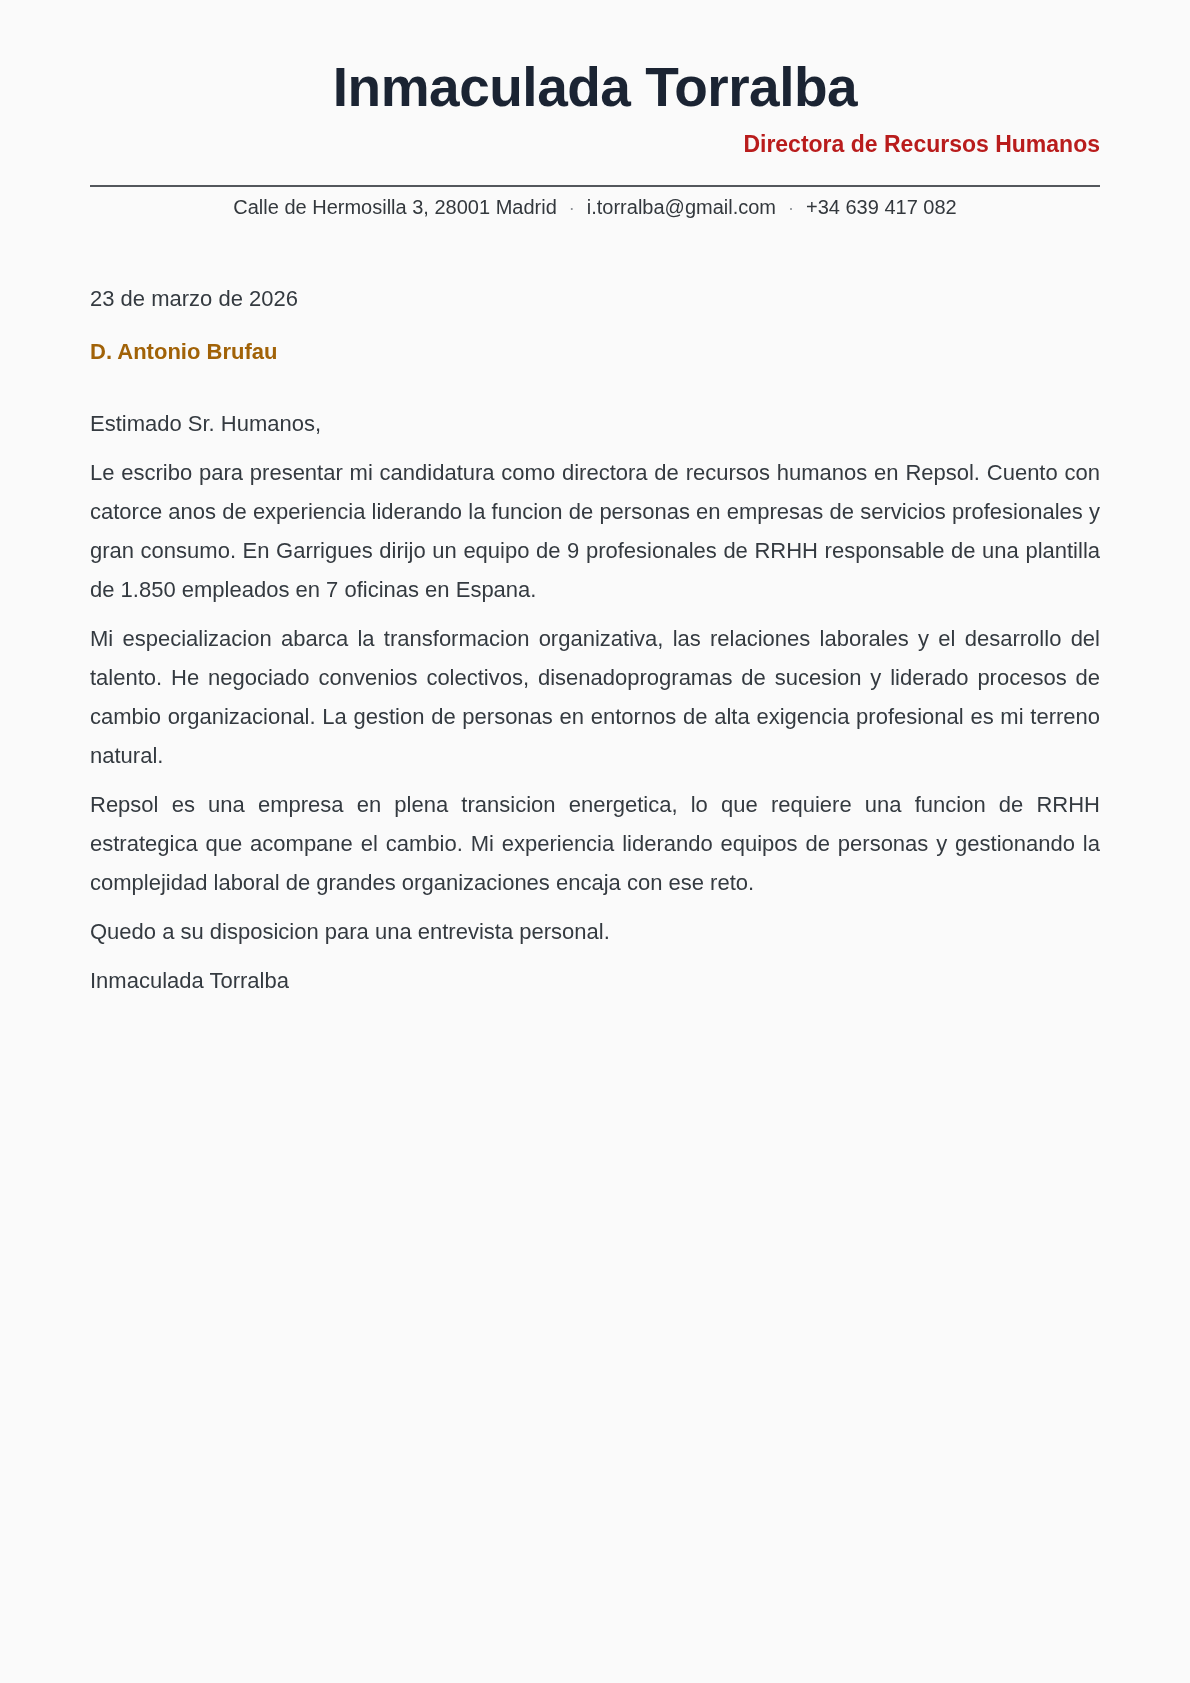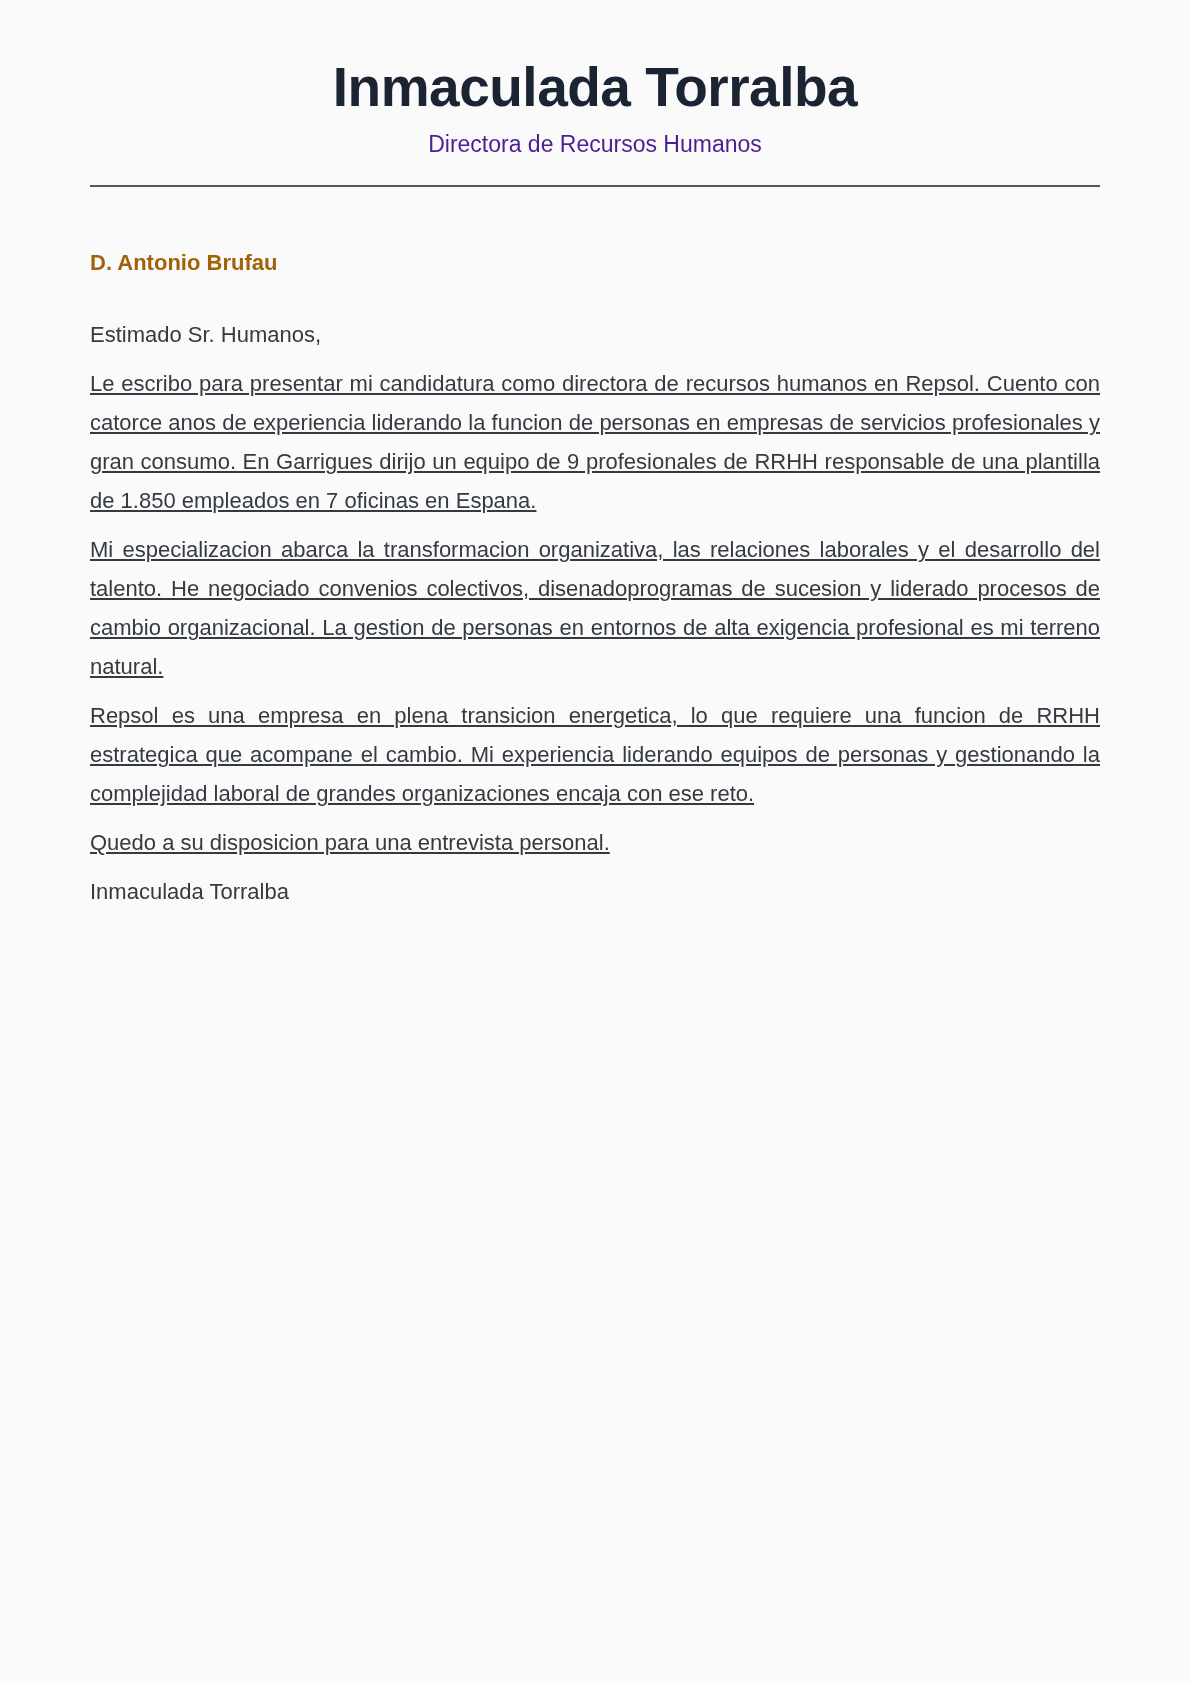--- a/index.html
+++ b/index.html
@@ -31,22 +31,23 @@
     font-size: 55px;
     line-height: 1.15;
     font-weight: 700;
     letter-spacing: -0.5px;
     color: #1b2433;
   }
 
   .job-title {
     margin-top: 12px;
     font-size: 23px;
-    font-weight: 400;
-    color: #4c1d95;
+    font-weight: 700;
+    color: #b91c1c;
+    text-align: right;
   }
 
   .header-rule {
     margin-top: 27px;
     border: none;
     border-top: 2px solid #53575c;
     width: 100%;
   }
 
   .contact-line {
@@ -84,44 +85,47 @@
     color: #a16207;
   }
 
   .salutation {
     margin-bottom: 10px;
   }
 
   .letter-body p.para {
     text-align: justify;
     margin-bottom: 10px;
-    text-decoration: underline;
   }
 
   .closing {
     margin-bottom: 10px;
   }
 
   .signature {
     margin-bottom: 0;
   }
 </style>
 </head>
 <body>
 
 <div class="page">
 
   <div class="letter-header">
     <div class="applicant-name">Inmaculada Torralba</div>
     <div class="job-title">Directora de Recursos Humanos</div>
     <hr class="header-rule">
+    <div class="contact-line">
+      <span>Calle de Hermosilla 3, 28001 Madrid</span><span class="contact-sep">·</span><span>i.torralba@gmail.com</span><span class="contact-sep">·</span><span>+34 639 417 082</span>
+    </div>
   </div>
 
   <div class="letter-body">
 
+    <p class="letter-date">23 de marzo de 2026</p>
 
     <div class="recipient-block">
       <div class="recipient-name">D. Antonio Brufau</div>
     </div>
 
     <p class="salutation">Estimado Sr. Humanos,</p>
 
     <p class="para">Le escribo para presentar mi candidatura como directora de recursos humanos en Repsol. Cuento con catorce anos de experiencia liderando la funcion de personas en empresas de servicios profesionales y gran consumo. En Garrigues dirijo un equipo de 9 profesionales de RRHH responsable de una plantilla de 1.850 empleados en 7 oficinas en Espana.</p>
 
     <p class="para">Mi especializacion abarca la transformacion organizativa, las relaciones laborales y el desarrollo del talento. He negociado convenios colectivos, disenadoprogramas de sucesion y liderado procesos de cambio organizacional. La gestion de personas en entornos de alta exigencia profesional es mi terreno natural.</p>

